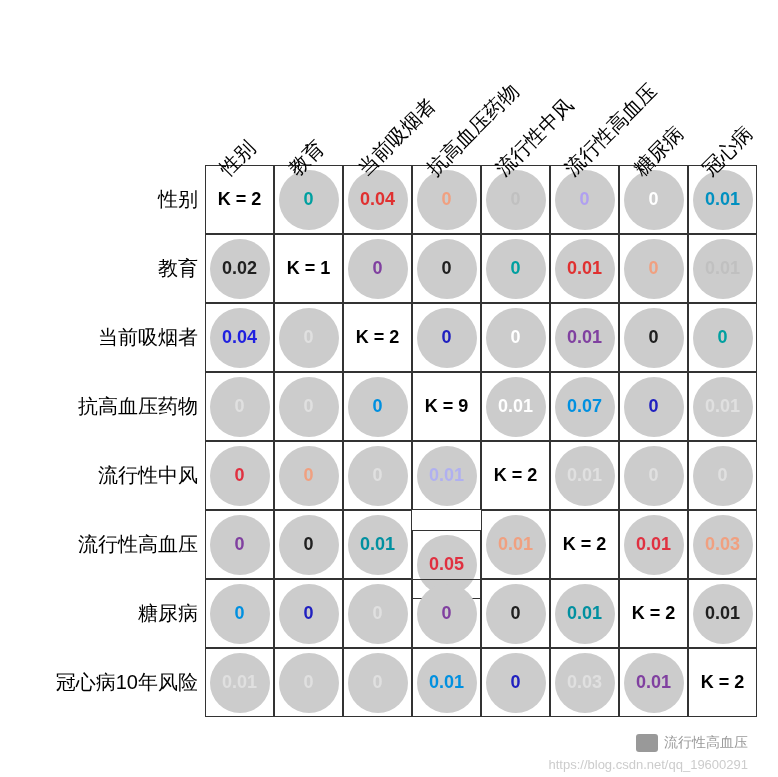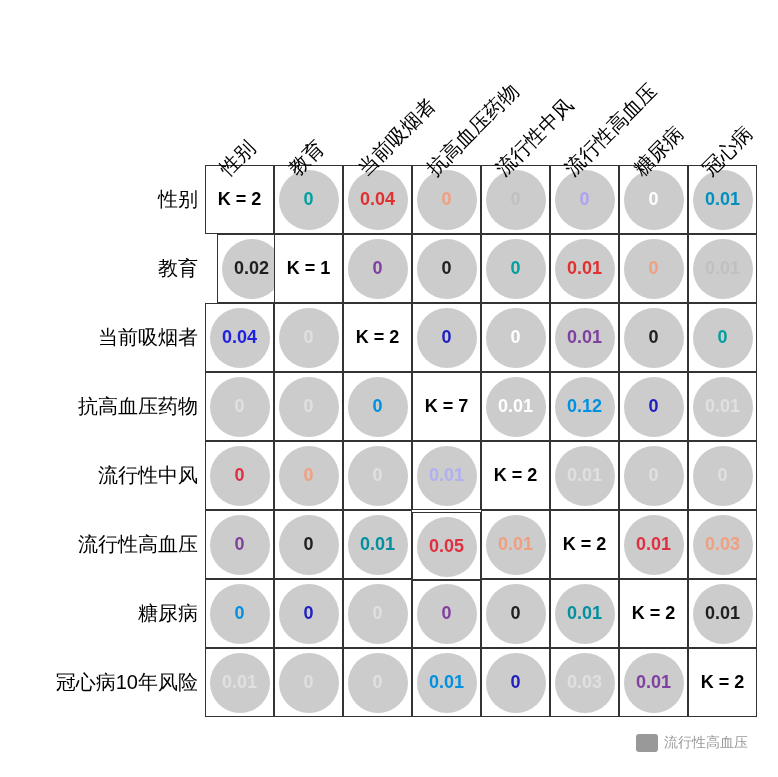--- a/index.html
+++ b/index.html
@@ -112,21 +112,21 @@
       </div>
       <div class="cell" style="left: 345px; top: 0px;">
         <div class="circle" style="color: rgb(176, 160, 240);">0</div>
       </div>
       <div class="cell" style="left: 414px; top: 0px;">
         <div class="circle" style="color: rgb(255, 255, 255);">0</div>
       </div>
       <div class="cell" style="left: 483px; top: 0px;">
         <div class="circle" style="color: rgb(0, 144, 192);">0.01</div>
       </div>
-      <div class="cell" style="left: 12px; top: 69px;">
+      <div class="cell" style="left: 0px; top: 69px;">
         <div class="circle" style="color: rgb(32, 32, 32);">0.02</div>
       </div>
       <div class="cell diag" style="left: 69px; top: 69px;">K = 1</div>
       <div class="cell" style="left: 138px; top: 69px;">
         <div class="circle" style="color: rgb(128, 64, 160);">0</div>
       </div>
       <div class="cell" style="left: 207px; top: 69px;">
         <div class="circle" style="color: rgb(32, 32, 32);">0</div>
       </div>
       <div class="cell" style="left: 276px; top: 69px;">
@@ -165,26 +165,26 @@
       </div>
       <div class="cell" style="left: 0px; top: 207px;">
         <div class="circle" style="color: rgb(224, 224, 224);">0</div>
       </div>
       <div class="cell" style="left: 69px; top: 207px;">
         <div class="circle" style="color: rgb(224, 224, 224);">0</div>
       </div>
       <div class="cell" style="left: 138px; top: 207px;">
         <div class="circle" style="color: rgb(0, 144, 224);">0</div>
       </div>
-      <div class="cell diag" style="left: 207px; top: 207px;">K = 7</div>
+      <div class="cell diag" style="left: 207px; top: 207px;">K = 9</div>
       <div class="cell" style="left: 276px; top: 207px;">
         <div class="circle" style="color: rgb(255, 255, 255);">0.01</div>
       </div>
       <div class="cell" style="left: 345px; top: 207px;">
-        <div class="circle" style="color: rgb(0, 144, 224);">0.12</div>
+        <div class="circle" style="color: rgb(0, 144, 224);">0.07</div>
       </div>
       <div class="cell" style="left: 414px; top: 207px;">
         <div class="circle" style="color: rgb(32, 32, 192);">0</div>
       </div>
       <div class="cell" style="left: 483px; top: 207px;">
         <div class="circle" style="color: rgb(224, 224, 224);">0.01</div>
       </div>
       <div class="cell" style="left: 0px; top: 276px;">
         <div class="circle" style="color: rgb(224, 48, 64);">0</div>
       </div>
@@ -209,21 +209,21 @@
       </div>
       <div class="cell" style="left: 0px; top: 345px;">
         <div class="circle" style="color: rgb(128, 64, 160);">0</div>
       </div>
       <div class="cell" style="left: 69px; top: 345px;">
         <div class="circle" style="color: rgb(32, 32, 32);">0</div>
       </div>
       <div class="cell" style="left: 138px; top: 345px;">
         <div class="circle" style="color: rgb(0, 144, 160);">0.01</div>
       </div>
-      <div class="cell" style="left: 207px; top: 347px;">
+      <div class="cell" style="left: 207px; top: 365px;">
         <div class="circle" style="color: rgb(224, 48, 64);">0.05</div>
       </div>
       <div class="cell" style="left: 276px; top: 345px;">
         <div class="circle" style="color: rgb(240, 160, 128);">0.01</div>
       </div>
       <div class="cell diag" style="left: 345px; top: 345px;">K = 2</div>
       <div class="cell" style="left: 414px; top: 345px;">
         <div class="circle" style="color: rgb(224, 48, 64);">0.01</div>
       </div>
       <div class="cell" style="left: 483px; top: 345px;">
@@ -292,13 +292,14 @@
       <div class="col-label" style="left: 509px; top: 155px;">流行性中风</div>
       <div class="col-label" style="left: 578px; top: 155px;">流行性高血压</div>
       <div class="col-label" style="left: 647px; top: 155px;">糖尿病</div>
       <div class="col-label" style="left: 716px; top: 155px;">冠心病</div>
     </div>
 
   <div class="watermark1">
     <span class="wx-icon"></span>
     <span>流行性高血压</span>
   </div>
+  <div class="watermark2">https://blog.csdn.net/qq_19600291</div>
 </div>
 
 </body></html>

